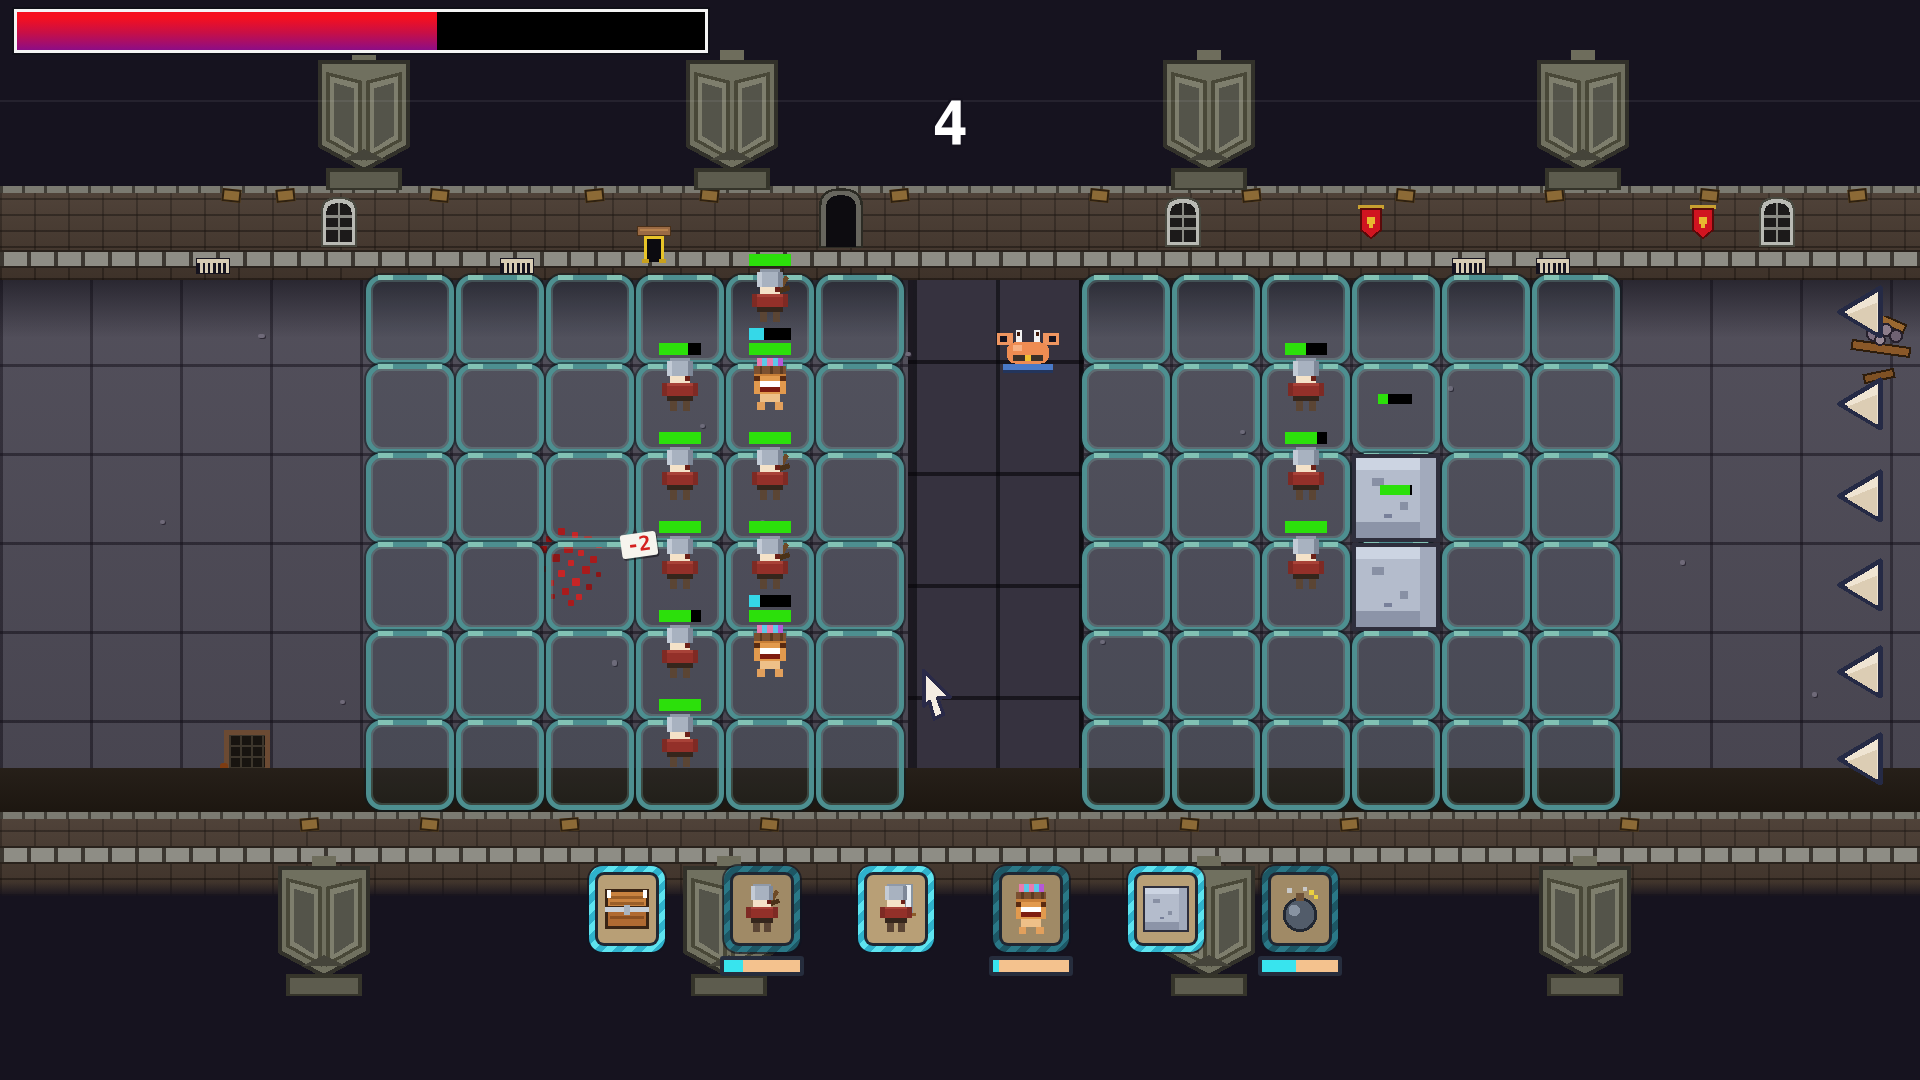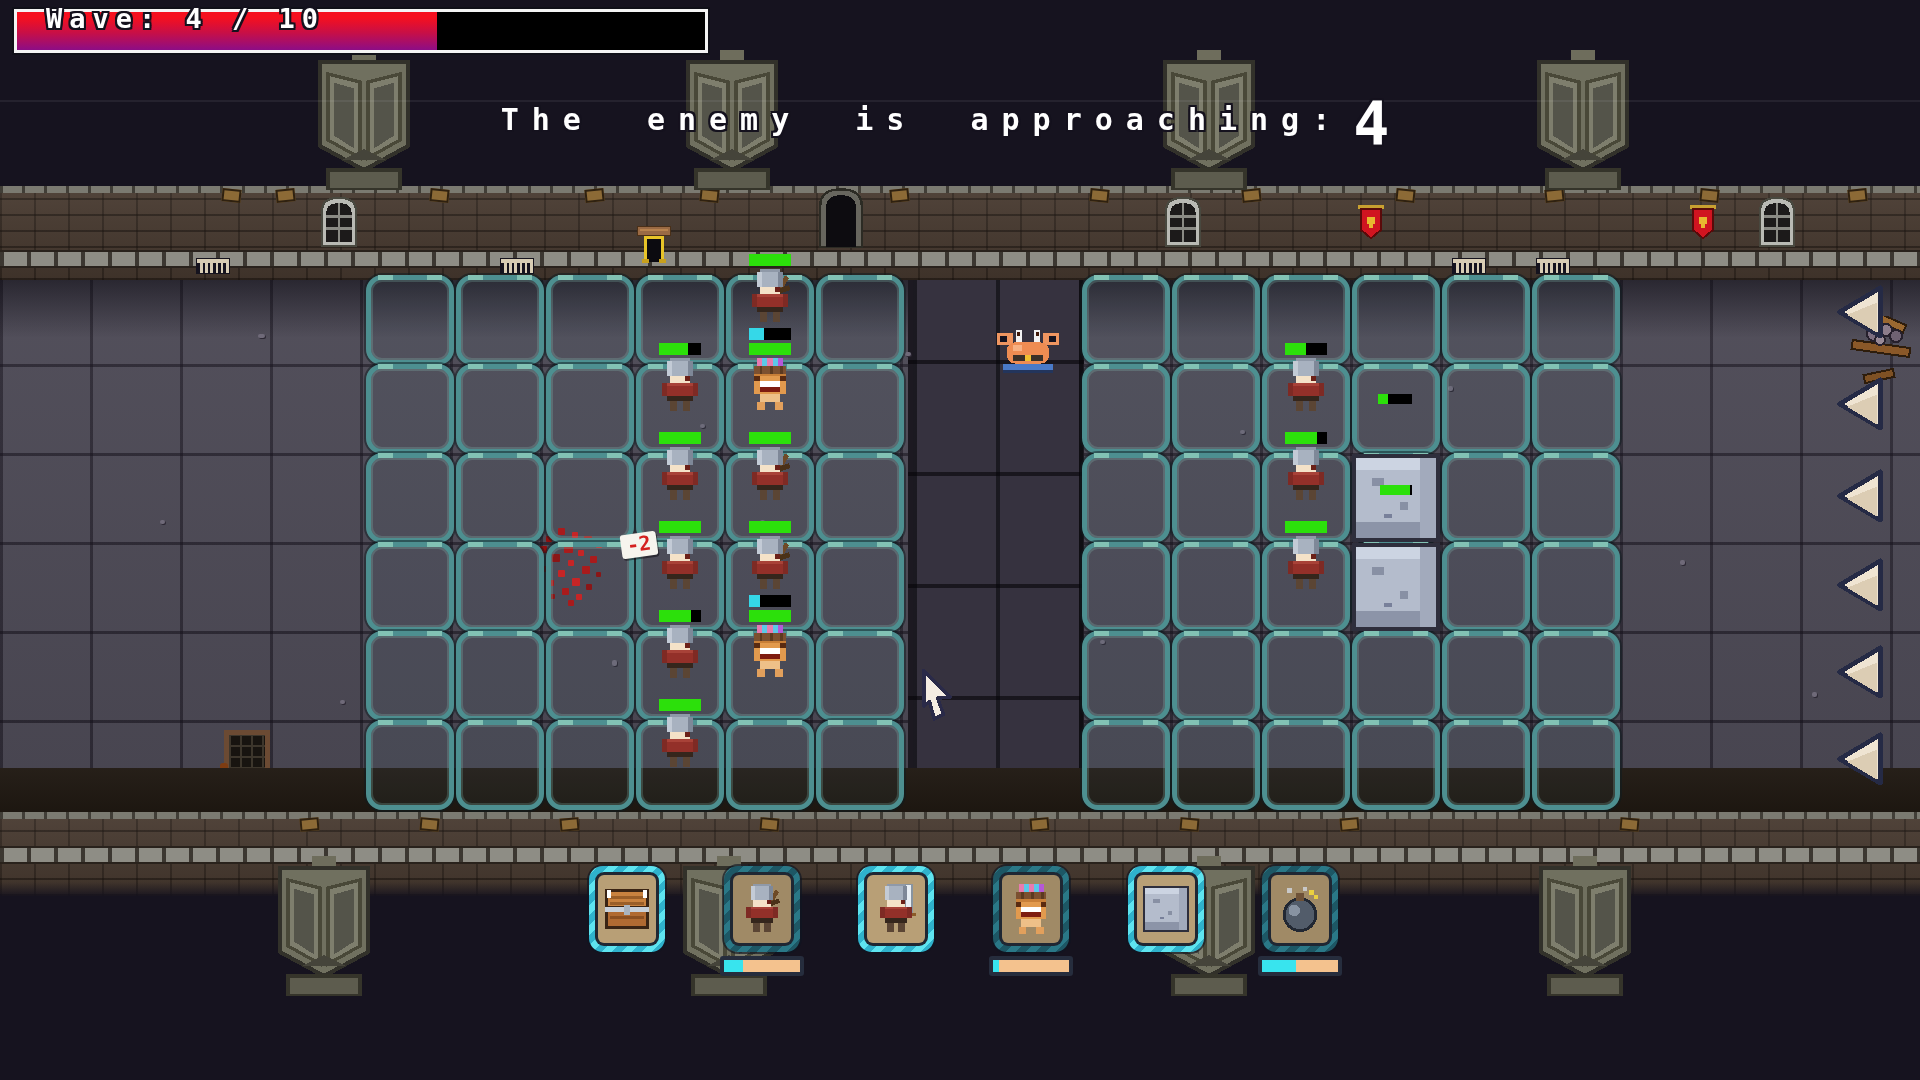--- a/index.html
+++ b/index.html
@@ -639,23 +639,21 @@
         <svg width="52" height="58" class="spr abs" style="position: relative;">
           <use href="#sym-arrow"></use>
         </svg>
       </div>
     </div>
 
   <div id="hairline"></div>
   <div id="wavebar">
     <div id="wave-fill" style="width: 61%;"></div>
   </div>
-  <div id="wave-label" class="pixtext">Wave: 4 / 10</div>
   <div id="announce">
-    <span id="announce-text" class="pixtext">The enemy is approaching:</span>
     <span id="countdown" class="pixtext">4</span>
   </div>
 
   <div id="toolbar">
       <div class="card ready" style="position: absolute; left: 589px; top: 866px;">
         <div class="card-mid">
           <div class="card-face">
             <svg width="46" height="50" class="spr abs" style="position: relative;">
               <use href="#sym-chest"></use>
             </svg>

